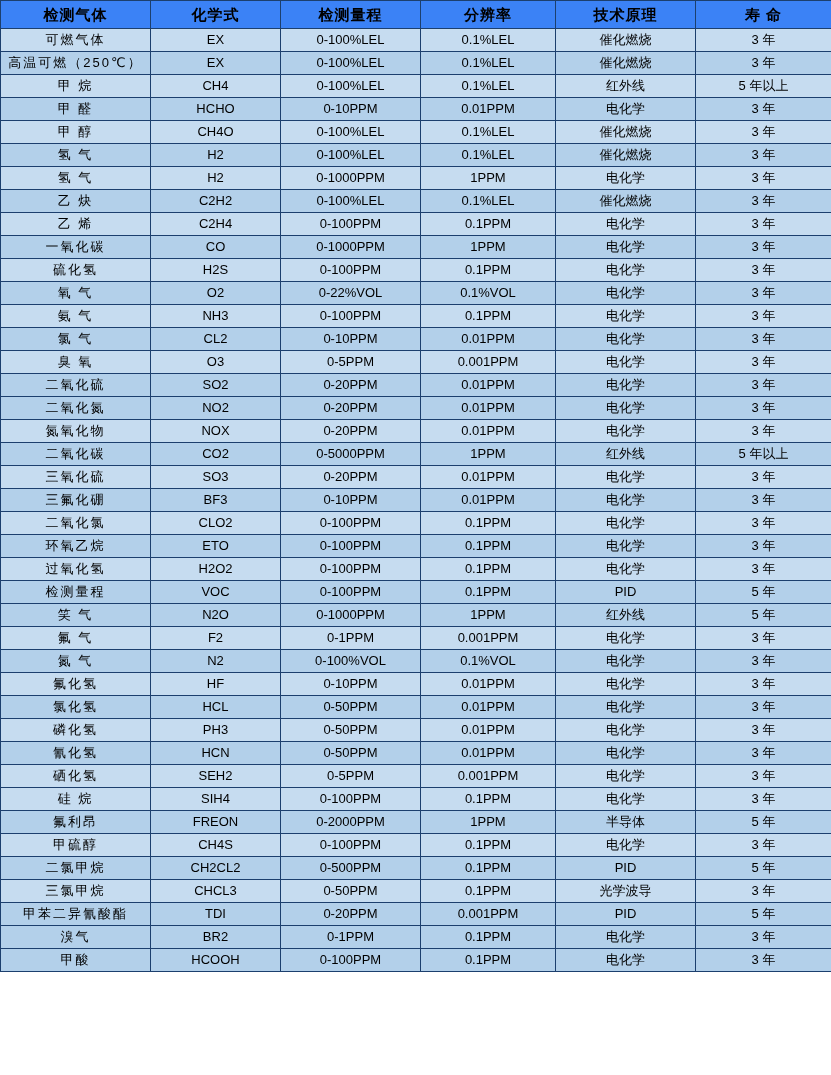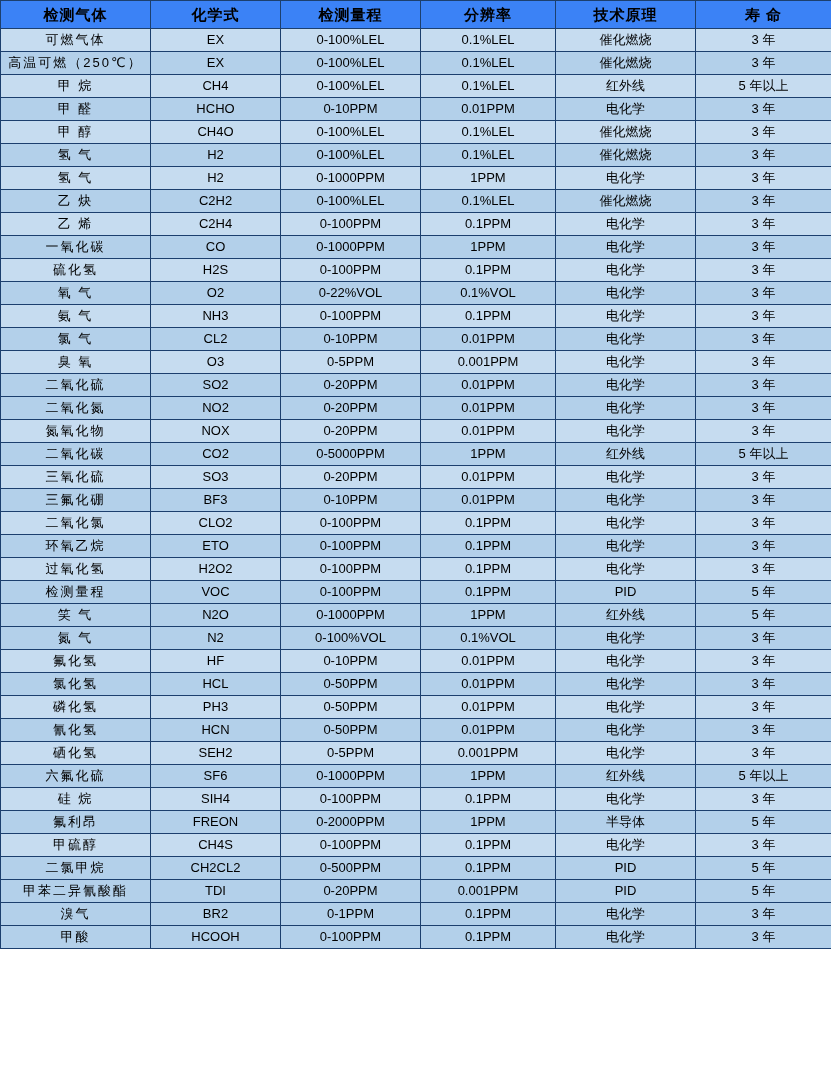--- a/index.html
+++ b/index.html
@@ -279,20 +279,28 @@
         <td>5 年</td>
       </tr>
       <tr class="even">
         <td class="name">笑 气</td>
         <td>N2O</td>
         <td>0-1000PPM</td>
         <td>1PPM</td>
         <td>红外线</td>
         <td>5 年</td>
       </tr>
+      <tr class="odd">
+        <td class="name">氟 气</td>
+        <td>F2</td>
+        <td>0-1PPM</td>
+        <td>0.001PPM</td>
+        <td>电化学</td>
+        <td>3 年</td>
+      </tr>
       <tr class="even">
         <td class="name">氮 气</td>
         <td>N2</td>
         <td>0-100%VOL</td>
         <td>0.1%VOL</td>
         <td>电化学</td>
         <td>3 年</td>
       </tr>
       <tr class="odd">
         <td class="name">氟化氢</td>
@@ -326,28 +334,20 @@
         <td>电化学</td>
         <td>3 年</td>
       </tr>
       <tr class="odd">
         <td class="name">硒化氢</td>
         <td>SEH2</td>
         <td>0-5PPM</td>
         <td>0.001PPM</td>
         <td>电化学</td>
         <td>3 年</td>
-      </tr>
-      <tr class="even">
-        <td class="name">六氟化硫</td>
-        <td>SF6</td>
-        <td>0-1000PPM</td>
-        <td>1PPM</td>
-        <td>红外线</td>
-        <td>5 年以上</td>
       </tr>
       <tr class="odd">
         <td class="name">硅 烷</td>
         <td>SIH4</td>
         <td>0-100PPM</td>
         <td>0.1PPM</td>
         <td>电化学</td>
         <td>3 年</td>
       </tr>
       <tr class="even">
@@ -367,20 +367,28 @@
         <td>3 年</td>
       </tr>
       <tr class="even">
         <td class="name">二氯甲烷</td>
         <td>CH2CL2</td>
         <td>0-500PPM</td>
         <td>0.1PPM</td>
         <td>PID</td>
         <td>5 年</td>
       </tr>
+      <tr class="odd">
+        <td class="name">三氯甲烷</td>
+        <td>CHCL3</td>
+        <td>0-50PPM</td>
+        <td>0.1PPM</td>
+        <td>光学波导</td>
+        <td>3 年</td>
+      </tr>
       <tr class="even">
         <td class="name">甲苯二异氰酸酯</td>
         <td>TDI</td>
         <td>0-20PPM</td>
         <td>0.001PPM</td>
         <td>PID</td>
         <td>5 年</td>
       </tr>
       <tr class="even">
         <td class="name">溴气</td>

